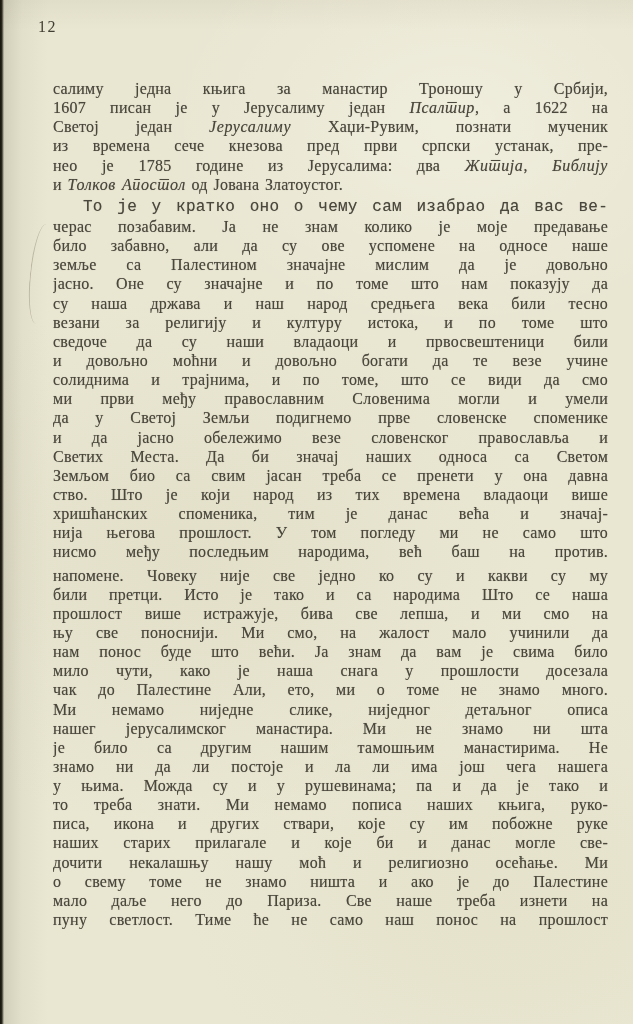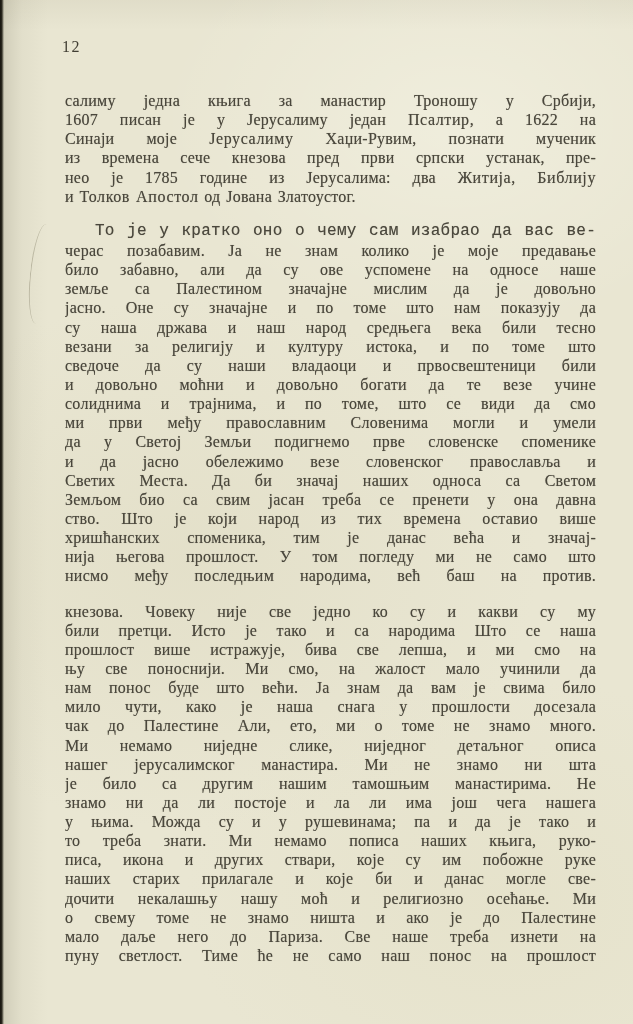--- a/index.html
+++ b/index.html
@@ -32,88 +32,87 @@
   .crease {
     position: absolute;
     left: 30px; top: 224px;
     width: 22px; height: 100px;
     border-left: 1.5px solid rgba(118,112,90,0.38);
     border-radius: 48% / 50%;
     transform: rotate(6deg);
   }
   .page-number {
     position: absolute;
-    left: 62px; top: 18px;
+    left: 38px; top: 18px;
     font-size: 16px;
     letter-spacing: 1.5px;
     color: #413e33;
-    margin-top: 20px;
   }
   .text-block {
     position: absolute;
     left: 49px; top: 75px;
     width: 563px;
     font-size: 16px;
     letter-spacing: 0.25px;
     word-spacing: 1.5px;
     color: #4a473c;
     text-shadow: 0 0 0.7px rgba(74,71,60,0.55);
   }
-  .paragraph { margin: 16px; }
+  .paragraph { margin: 4px; }
   .line {
     height: 19.15px;
     line-height: 19.15px;
     text-align: justify;
     text-align-last: justify;
     white-space: normal;
     overflow: hidden;
   }
   .line.indent { padding-left: 30px; font-family: Liberation Mono, monospace; }
   .line.end { text-align-last: left; }
-  .it { letter-spacing: 0.6px; }
+  .it { font-style: italic; letter-spacing: 0.6px; }
 </style>
 </head>
 <body>
 
 <div class="page">
   <div class="scan-edge"></div>
   <div class="crease"></div>
   <div class="page-number">12</div>
   <div class="text-block" id="text-block">
       <div class="paragraph">
         <div class="line"><span class="">салиму једна књига за манастир Троношу у Србији,</span></div>
         <div class="line"><span class="">1607 писан је у Јерусалиму један </span><span class="it">Псалтир</span><span class="">, а 1622 на</span></div>
-        <div class="line"><span class="">Синаји моје </span><span class="it">Јерусалиму</span><span class=""> Хаџи-Рувим, познати мученик</span></div>
+        <div class="line"><span class="">Светој један </span><span class="it">Јерусалиму</span><span class=""> Хаџи-Рувим, познати мученик</span></div>
         <div class="line"><span class="">из времена сече кнезова пред први српски устанак, пре-</span></div>
         <div class="line"><span class="">нео је 1785 године из Јерусалима: два </span><span class="it">Житија</span><span class="">, </span><span class="it">Библију</span></div>
         <div class="line end"><span class="">и </span><span class="it">Толков Апостол</span><span class=""> од Јована Златоустог.</span></div>
       </div>
       <div class="paragraph">
         <div class="line indent"><span class="">То је у кратко оно о чему сам изабрао да вас ве-</span></div>
         <div class="line"><span class="">черас позабавим. Ја не знам колико је моје предавање</span></div>
         <div class="line"><span class="">било забавно, али да су ове успомене на односе наше</span></div>
         <div class="line"><span class="">земље са Палестином значајне мислим да је довољно</span></div>
         <div class="line"><span class="">јасно. Оне су значајне и по томе што нам показују да</span></div>
         <div class="line"><span class="">су наша држава и наш народ средњега века били тесно</span></div>
         <div class="line"><span class="">везани за религију и културу истока, и по томе што</span></div>
         <div class="line"><span class="">сведоче да су наши владаоци и првосвештеници били</span></div>
         <div class="line"><span class="">и довољно моћни и довољно богати да те везе учине</span></div>
         <div class="line"><span class="">солиднима и трајнима, и по томе, што се види да смо</span></div>
         <div class="line"><span class="">ми први међу православним Словенима могли и умели</span></div>
         <div class="line"><span class="">да у Светој Земљи подигнемо прве словенске споменике</span></div>
         <div class="line"><span class="">и да јасно обележимо везе словенског православља и</span></div>
         <div class="line"><span class="">Светих Места. Да би значај наших односа са Светом</span></div>
         <div class="line"><span class="">Земљом био са свим јасан треба се пренети у она давна</span></div>
-        <div class="line"><span class="">ство. Што је који народ из тих времена оставио више</span></div>
+        <div class="line"><span class="">ство. Што је који народ из тих времена владаоци више</span></div>
         <div class="line"><span class="">хришћанских споменика, тим је данас већа и значај-</span></div>
         <div class="line"><span class="">нија његова прошлост. У том погледу ми не само што</span></div>
         <div class="line"><span class="">нисмо међу последњим народима, већ баш на против.</span></div>
       </div>
       <div class="paragraph">
-        <div class="line"><span class="">кнезова. Човеку није све једно ко су и какви су му</span></div>
+        <div class="line"><span class="">напомене. Човеку није све једно ко су и какви су му</span></div>
         <div class="line"><span class="">били претци. Исто је тако и са народима Што се наша</span></div>
         <div class="line"><span class="">прошлост више истражује, бива све лепша, и ми смо на</span></div>
         <div class="line"><span class="">њу све поноснији. Ми смо, на жалост мало учинили да</span></div>
         <div class="line"><span class="">нам понос буде што већи. Ја знам да вам је свима било</span></div>
         <div class="line"><span class="">мило чути, како је наша снага у прошлости досезала</span></div>
         <div class="line"><span class="">чак до Палестине Али, ето, ми о томе не знамо много.</span></div>
         <div class="line"><span class="">Ми немамо ниједне слике, ниједног детаљног описа</span></div>
         <div class="line"><span class="">нашег јерусалимског манастира. Ми не знамо ни шта</span></div>
         <div class="line"><span class="">је било са другим нашим тамошњим манастирима. Не</span></div>
         <div class="line"><span class="">знамо ни да ли постоје и ла ли има још чега нашега</span></div>

